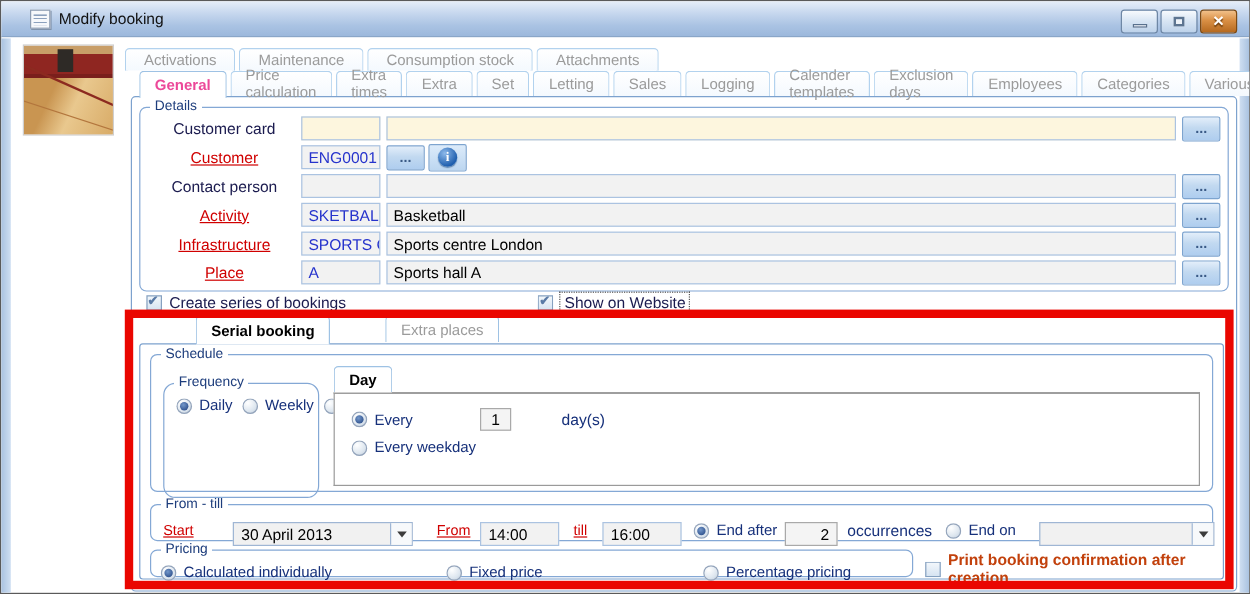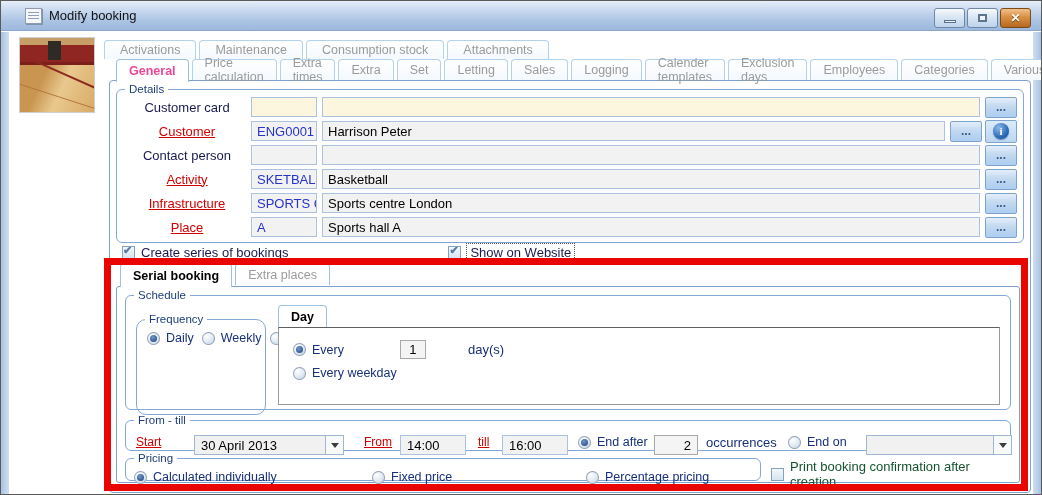--- a/index.html
+++ b/index.html
@@ -76,21 +76,21 @@
   .cbrow{position:absolute;left:12px;top:163px;display:flex;align-items:center;}
   .cb{width:13px;height:13px;background:linear-gradient(#f5f9fc,#d4e2f1);box-shadow:inset 0 0 0 1px #86a1c0;
     position:relative;flex:none;margin-right:6px;}
   .cb.on::after{content:"✔";position:absolute;left:1px;top:-2px;font-size:11px;color:#5a7aa6;font-weight:700;}
   .cbtext{font-size:13px;color:#1a1a4e;}
   .cbtext.focus{outline:1px dotted #555;padding:1px 3px;}
 
   
   .stabs{position:absolute;left:10px;top:182px;display:flex;gap:3px;z-index:3;}
   .stabs .tab{height:22px;padding:0 12px;border:1px solid #9ec2e4;border-bottom:none;border-radius:4px 4px 0 0;
-    background:#fff;font-size:12.5px;display:flex;align-items:center;color:#9b9b9b;}
+    background:#fff;font-size:12.5px;display:flex;align-items:center;color:#9b9b9b;margin-left:43px;}
   .stabs .tab.active{font-weight:700;color:#000;height:24px;}
   .spanel{position:absolute;left:6px;top:205px;width:904px;height:197px;border:1px solid #7da2ce;border-radius:3px;background:#fff;}
 
   .fs-schedule{left:8px;top:2px;width:886px;height:121px;}
   .fs-freq{left:10px;top:12px;width:130px;height:102px;border-radius:10px;}
   .radio-col{position:absolute;left:10px;top:6px;display:flex;gap:8px;}
   .ritem{display:flex;align-items:center;gap:6px;cursor:pointer;}
   .rad{width:13px;height:13px;border-radius:50%;flex:none;position:relative;
     background:radial-gradient(circle at 35% 30%,#ffffff,#dde6ef 55%,#b6c4d5);
     box-shadow:inset 0 0 0 1px #93a3ba;}
@@ -191,21 +191,20 @@
       <div class="drow">
         <span class="lbl">Customer card</span>
         <div class="fld code cream"></div>
         <div class="fld val cream"></div>
         <div class="btn3">...</div>
       </div>
 
       <div class="drow">
         <span class="lbl link">Customer</span>
         <div class="fld code">ENG0001</div>
-        <div class="fld val">Harrison Peter</div>
         <div class="btn3">...</div>
         <div class="btn-info">
             <span class="i">i</span>
           </div>
       </div>
 
       <div class="drow">
         <span class="lbl">Contact person</span>
         <div class="fld code"></div>
         <div class="fld val"></div>
@@ -345,21 +344,21 @@
           <span class="rtext">Fixed price</span>
         </div>
         <div class="pr-item" style="left:460px;">
           <span class="rad"></span>
           <span class="rtext">Percentage pricing</span>
         </div>
       </fieldset>
 
       <div class="print-cb">
         <span class="cb"></span>
-        <span class="cbtext" style="color:#14532d;">Print booking confirmation after creation</span>
+        <span class="cbtext" style="color:#c2410c;font-weight:bold;">Print booking confirmation after creation</span>
       </div>
 
     </div>
   </div>
 
   <div class="red-rect"></div>
 
 </div>
 
 </body></html>

